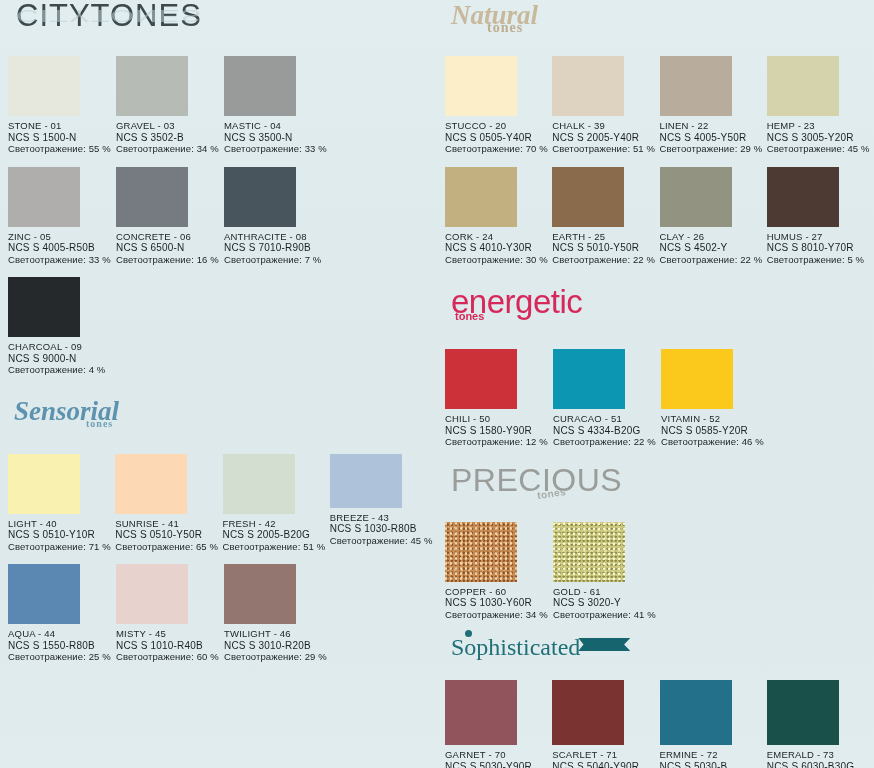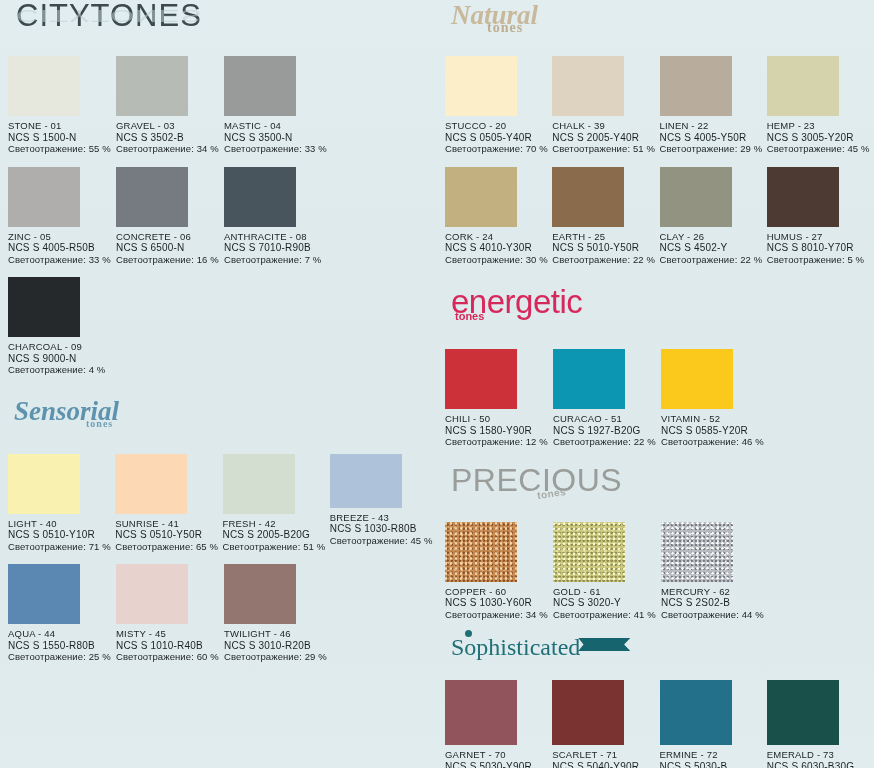--- a/index.html
+++ b/index.html
@@ -388,21 +388,21 @@
           <div class="meta">
             <div class="name">CHILI - 50</div>
             <div class="ncs">NCS S 1580-Y90R</div>
             <div class="refl">Светоотражение: 12 %</div>
           </div>
         </div>
         <div class="cell">
           <div class="swatch" style="background:#0c96b2"></div>
           <div class="meta">
             <div class="name">CURACAO - 51</div>
-            <div class="ncs">NCS S 1927-B20G</div>
+            <div class="ncs">NCS S 4334-B20G</div>
             <div class="refl">Светоотражение: 22 %</div>
           </div>
         </div>
         <div class="cell">
           <div class="swatch" style="background:#fbc91c"></div>
           <div class="meta">
             <div class="name">VITAMIN - 52</div>
             <div class="ncs">NCS S 0585-Y20R</div>
             <div class="refl">Светоотражение: 46 %</div>
           </div>
@@ -438,33 +438,20 @@
                         radial-gradient(circle at 25% 35%, rgba(255,255,220,.9) 0 1px, rgba(0,0,0,0) 1.4px),
                         radial-gradient(circle at 65% 70%, rgba(110,110,50,.65) 0 1px, rgba(0,0,0,0) 1.4px),
                         radial-gradient(circle at 50% 15%, rgba(245,245,200,.6) 0 1px, rgba(0,0,0,0) 1.4px);
                       background-size: 5px 5px, 4px 4px, 7px 7px;"></div>
           <div class="meta">
             <div class="name">GOLD - 61</div>
             <div class="ncs">NCS S 3020-Y</div>
             <div class="refl">Светоотражение: 41 %</div>
           </div>
         </div>
-        <div class="cell">
-          <div class="swatch textured" style="background-color:#b9bcc0;
-                      background-image:
-                        radial-gradient(circle at 30% 25%, rgba(255,255,255,.95) 0 1px, rgba(0,0,0,0) 1.4px),
-                        radial-gradient(circle at 70% 70%, rgba(90,95,105,.7) 0 1px, rgba(0,0,0,0) 1.4px),
-                        radial-gradient(circle at 15% 75%, rgba(250,250,255,.7) 0 1px, rgba(0,0,0,0) 1.4px);
-                      background-size: 5px 5px, 4px 4px, 7px 7px;"></div>
-          <div class="meta">
-            <div class="name">MERCURY - 62</div>
-            <div class="ncs">NCS S 2S02-B</div>
-            <div class="refl">Светоотражение: 44 %</div>
-          </div>
-        </div>
       </div>
     </div>
 
     <div class="block" style="margin-top:14px;">
       <div class="group-header" style="height:34px;">
         <div class="hdr-sophisticated">
           <span class="dot-o"></span>
           <span>Sophisticated</span><span class="ribbon"></span>
         </div>
       </div>

